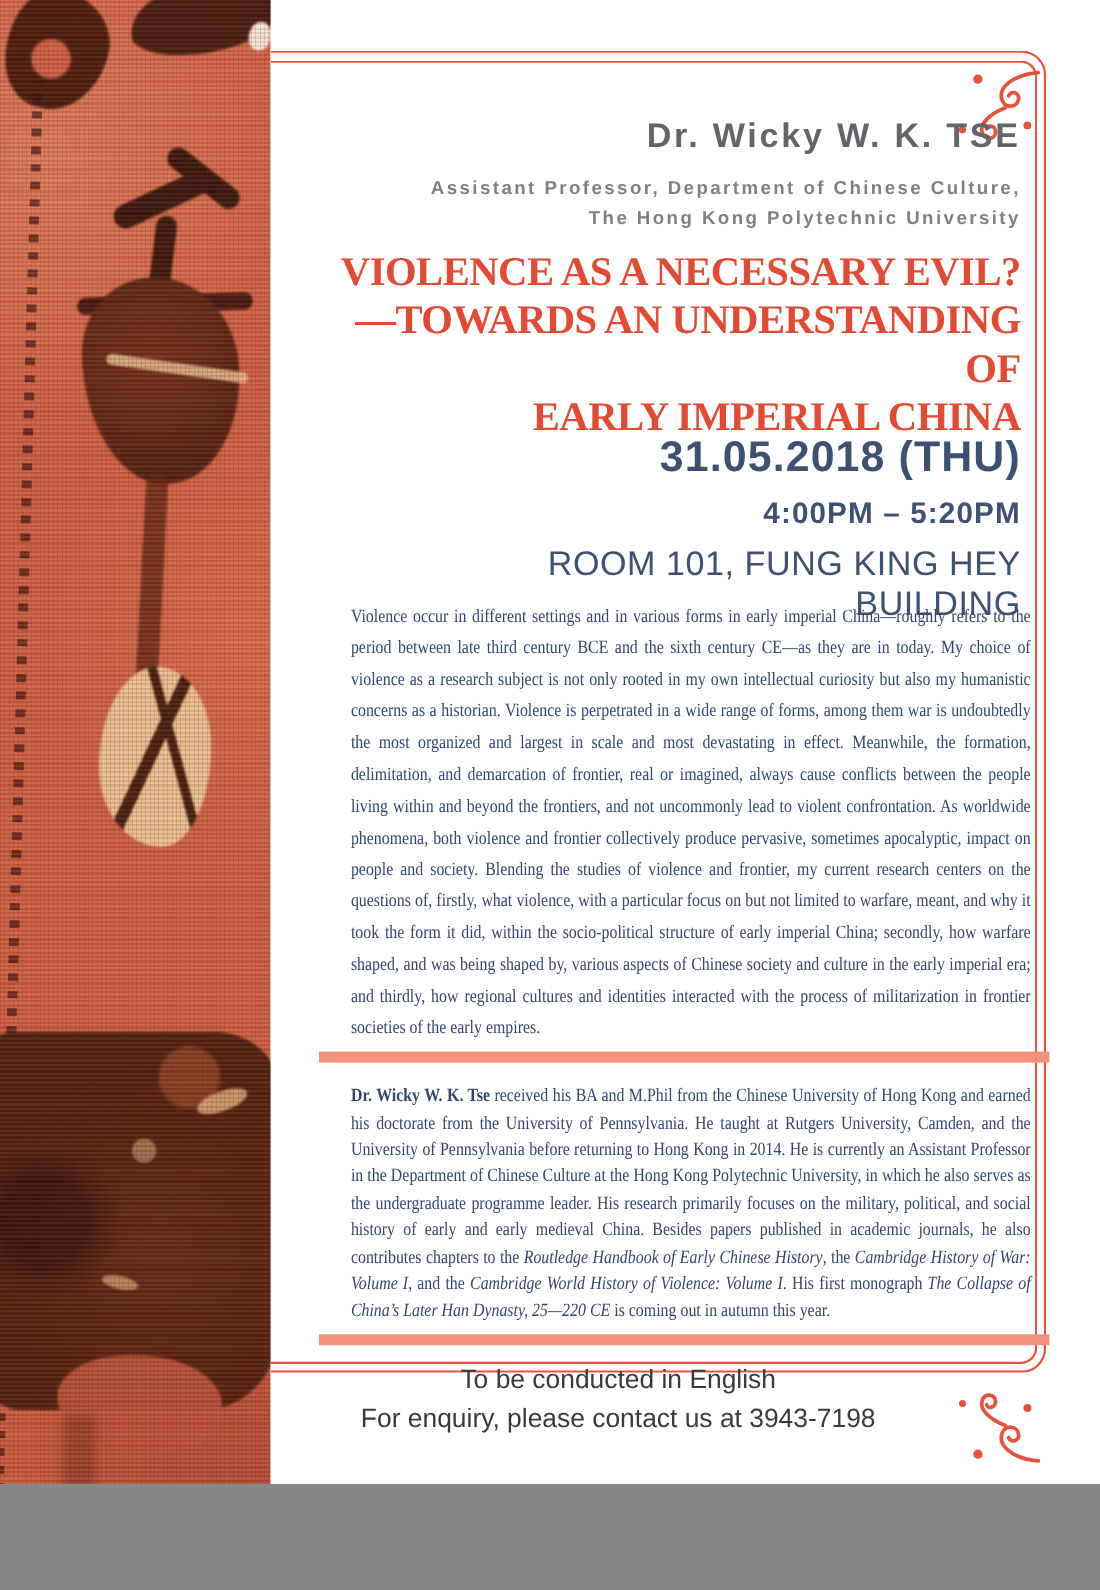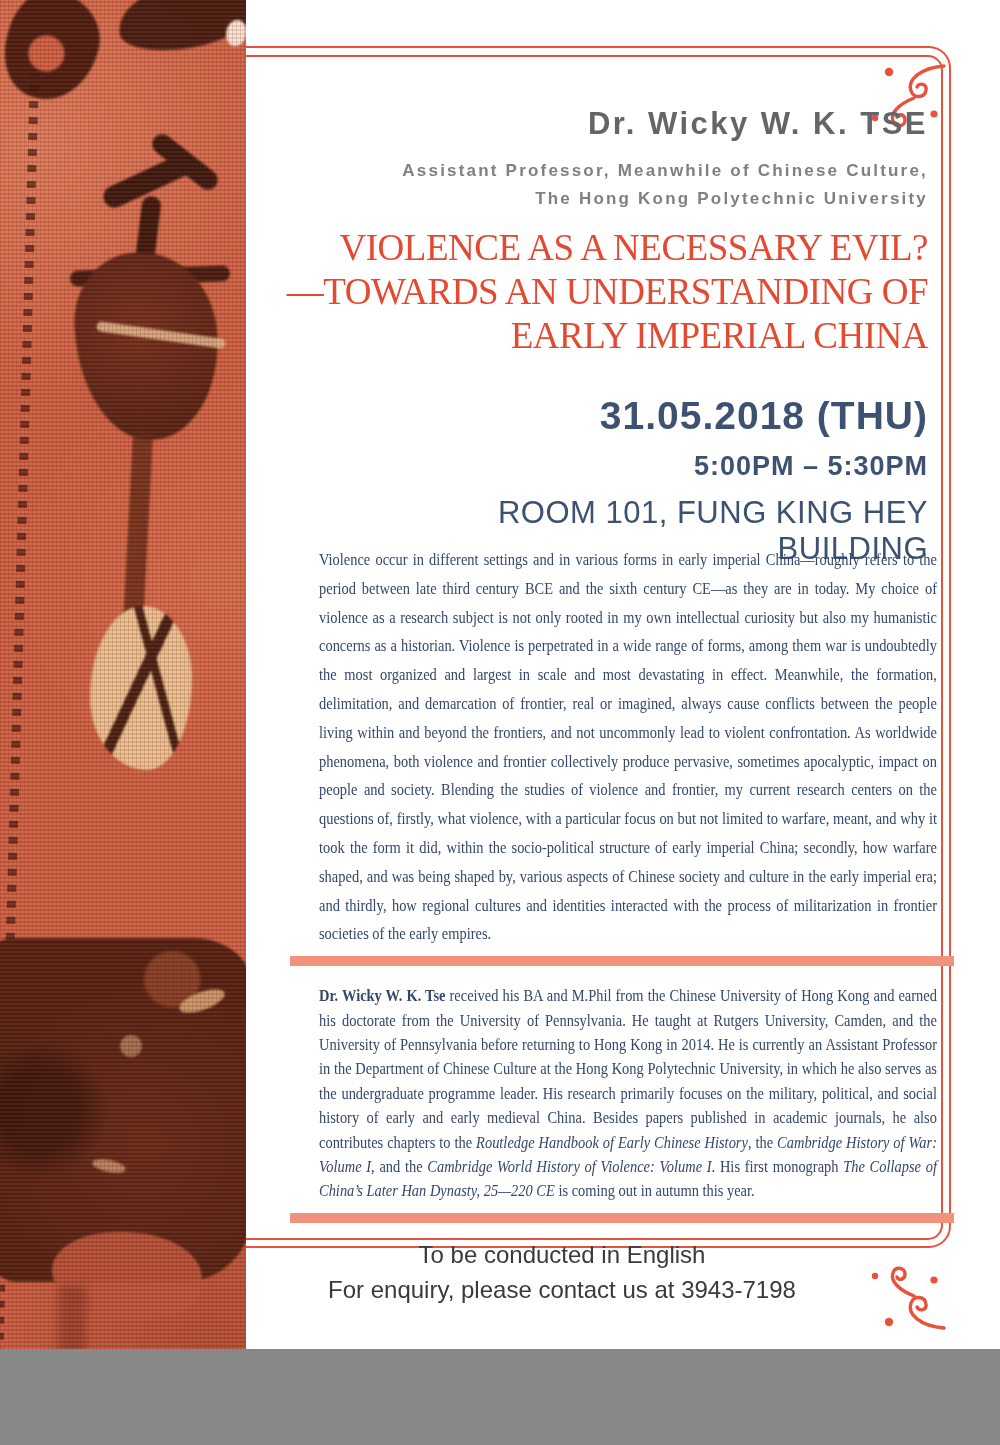--- a/index.html
+++ b/index.html
@@ -76,21 +76,21 @@
     border-radius:0 15px 15px 0;}
   .ornament{position:absolute;width:86px;height:84px;}
   .ornament.tr{left:862px;top:60px;}
   .ornament.br{left:862px;top:1250px;transform:scaleY(-1);}
 
   
   .hdr{position:absolute;right:72px;text-align:right;}
   .speaker-name{top:106px;left:300px;font-size:31px;font-weight:bold;color:#636569;letter-spacing:2.5px;}
   .affiliation{top:157px;left:300px;font-size:17px;font-weight:bold;color:#7d8184;letter-spacing:2.2px;line-height:28px;}
   .lecture-title{top:226px;left:280px;font-family:"Liberation Serif","DejaVu Serif",serif;
-    font-size:37px;font-weight:normal;color:#e34a31;line-height:44px;letter-spacing:-.5px;}
+    font-size:37px;font-weight:bold;color:#e34a31;line-height:44px;letter-spacing:-.5px;}
   .event-date{top:394px;left:400px;font-size:39px;font-weight:bold;color:#3d5273;letter-spacing:1px;}
   .event-time{top:451px;left:400px;font-size:27px;font-weight:bold;color:#3d5273;letter-spacing:1px;}
   .event-venue{top:495px;left:400px;font-size:31px;font-weight:normal;color:#3d5273;letter-spacing:.5px;}
 
   
   .flow{position:absolute;left:232px;top:546px;width:712px;padding-left:11px;}
   .serif-par{
     font-family:"Liberation Serif","DejaVu Serif",serif;color:#34466b;
     text-align:justify;margin:0 0 0 76px;width:727px;
     transform:scaleX(.85);transform-origin:0 0;
@@ -181,30 +181,30 @@
     </g>
     <g fill="#e8523a">
       <circle cx="27" cy="12" r="4.2"></circle>
       <circle cx="13" cy="58" r="3.2"></circle>
       <circle cx="72" cy="54" r="3.6"></circle>
     </g>
   </svg>
 
   <div class="hdr speaker-name">Dr. Wicky W. K. TSE</div>
   <div class="hdr affiliation">
-    <div>Assistant Professor, Meanwhile of Chinese Culture,</div>
+    <div>Assistant Professor, Department of Chinese Culture,</div>
     <div>The Hong Kong Polytechnic University</div>
   </div>
   <div class="hdr lecture-title">
     <div>VIOLENCE AS A NECESSARY EVIL?</div>
     <div>—TOWARDS AN UNDERSTANDING OF</div>
     <div>EARLY IMPERIAL CHINA</div>
   </div>
   <div class="hdr event-date">31.05.2018 (THU)</div>
-  <div class="hdr event-time">5:00PM – 5:30PM</div>
+  <div class="hdr event-time">4:00PM – 5:20PM</div>
   <div class="hdr event-venue">ROOM 101, FUNG KING HEY BUILDING</div>
 
   <div class="flow">
     <p class="serif-par abstract">Violence occur in different settings and in various forms in early imperial China—roughly refers to the period between late third century BCE and the sixth century CE—as they are in today. My choice of violence as a research subject is not only rooted in my own intellectual curiosity but also my humanistic concerns as a historian. Violence is perpetrated in a wide range of forms, among them war is undoubtedly the most organized and largest in scale and most devastating in effect. Meanwhile, the formation, delimitation, and demarcation of frontier, real or imagined, always cause conflicts between the people living within and beyond the frontiers, and not uncommonly lead to violent confrontation. As worldwide phenomena, both violence and frontier collectively produce pervasive, sometimes apocalyptic, impact on people and society. Blending the studies of violence and frontier, my current research centers on the questions of, firstly, what violence, with a particular focus on but not limited to warfare, meant, and why it took the form it did, within the socio-political structure of early imperial China; secondly, how warfare shaped, and was being shaped by, various aspects of Chinese society and culture in the early imperial era; and thirdly, how regional cultures and identities interacted with the process of militarization in frontier societies of the early empires.</p>
     <div class="divider d1"></div>
     <p class="serif-par bio"><span class="seg-bold">Dr. Wicky W. K. Tse</span><span> received his BA and M.Phil from the Chinese University of Hong Kong and earned his doctorate from the University of Pennsylvania. He taught at Rutgers University, Camden, and the University of Pennsylvania before returning to Hong Kong in 2014. He is currently an Assistant Professor in the Department of Chinese Culture at the Hong Kong Polytechnic University, in which he also serves as the undergraduate programme leader. His research primarily focuses on the military, political, and social history of early and early medieval China. Besides papers published in academic journals, he also contributes chapters to the </span><span class="seg-italic">Routledge Handbook of Early Chinese History</span><span>, the </span><span class="seg-italic">Cambridge History of War: Volume I</span><span>, and the </span><span class="seg-italic">Cambridge World History of Violence: Volume I</span><span>. His first monograph </span><span class="seg-italic">The Collapse of China’s Later Han Dynasty, 25—220 CE</span><span> is coming out in autumn this year.</span></p>
     <div class="divider d2"></div>
     <div class="footer-note">
       <div>To be conducted in English</div>
       <div>For enquiry, please contact us at 3943-7198</div>

